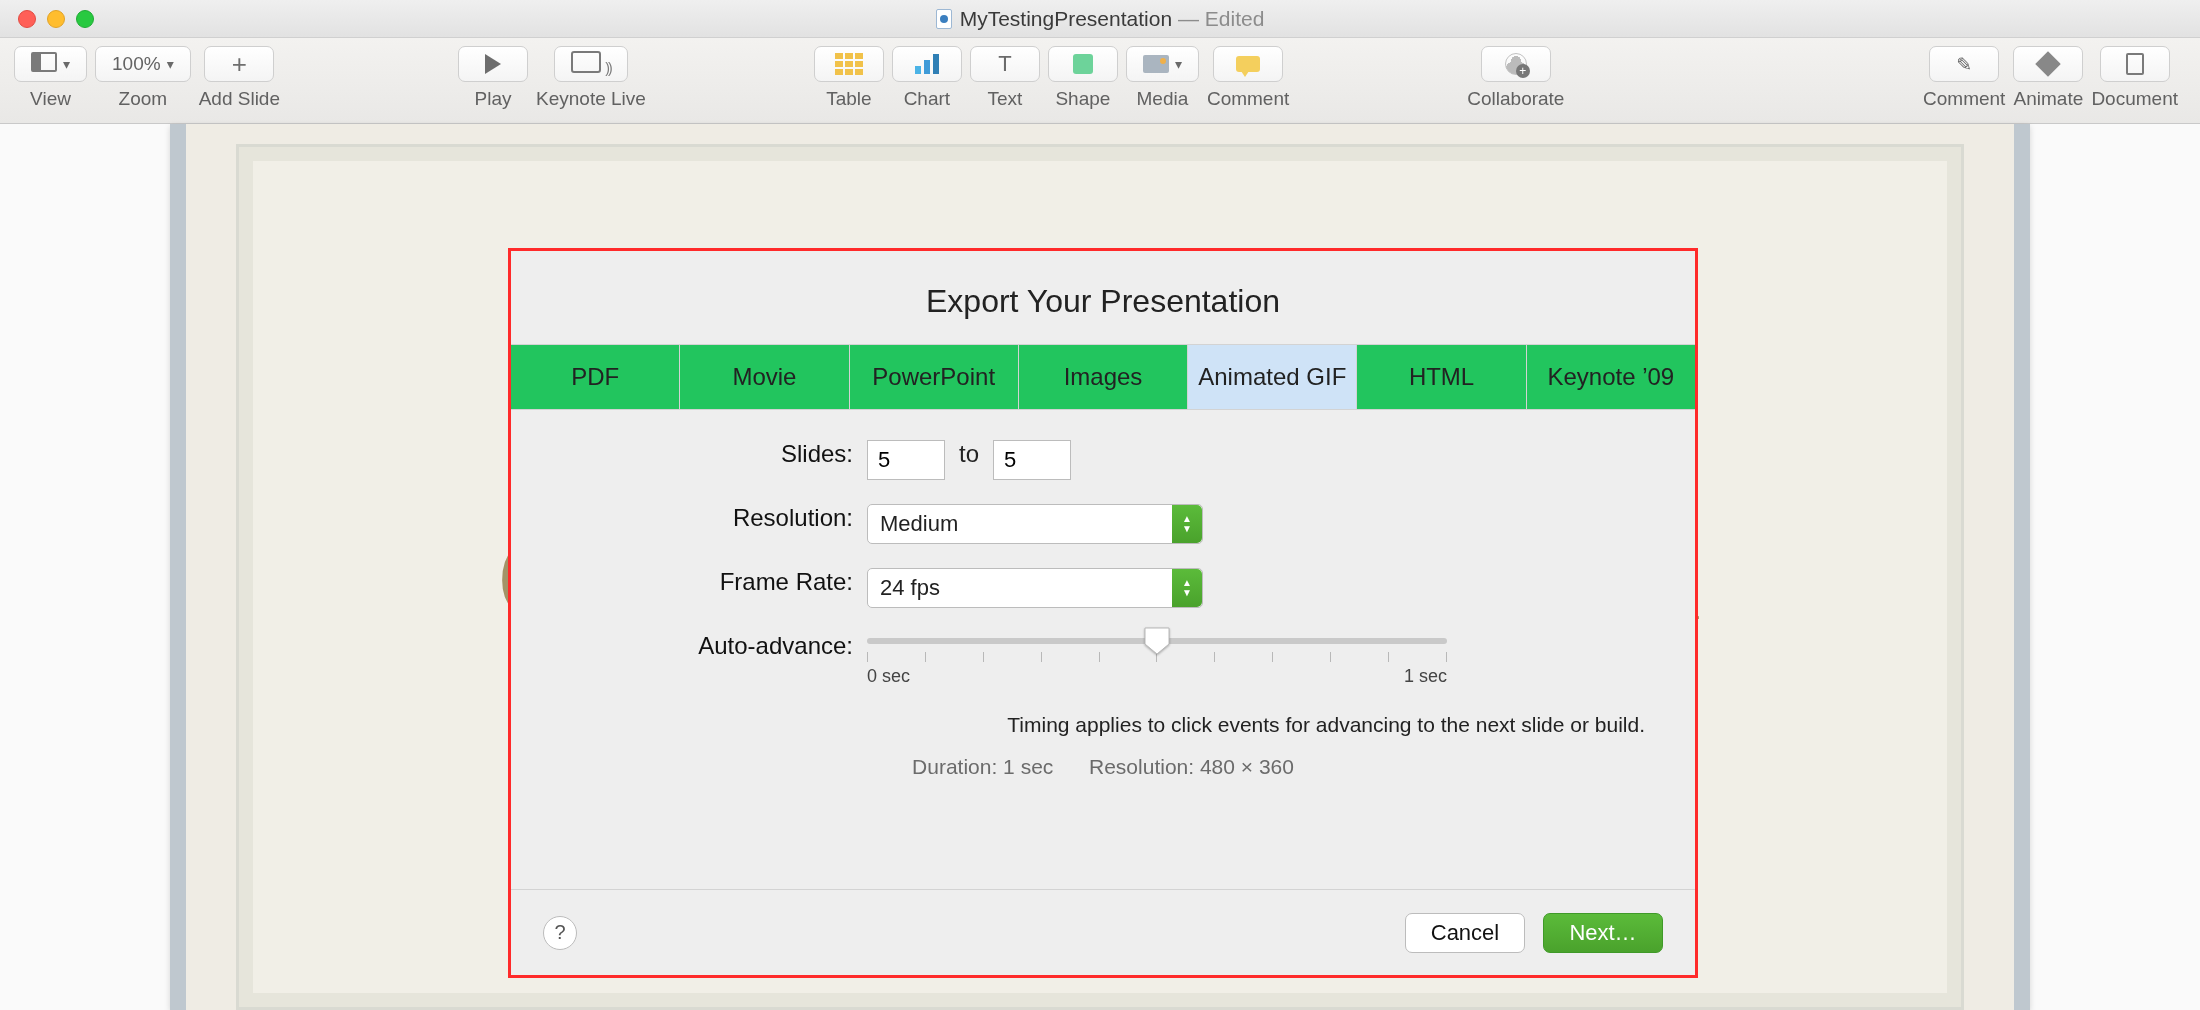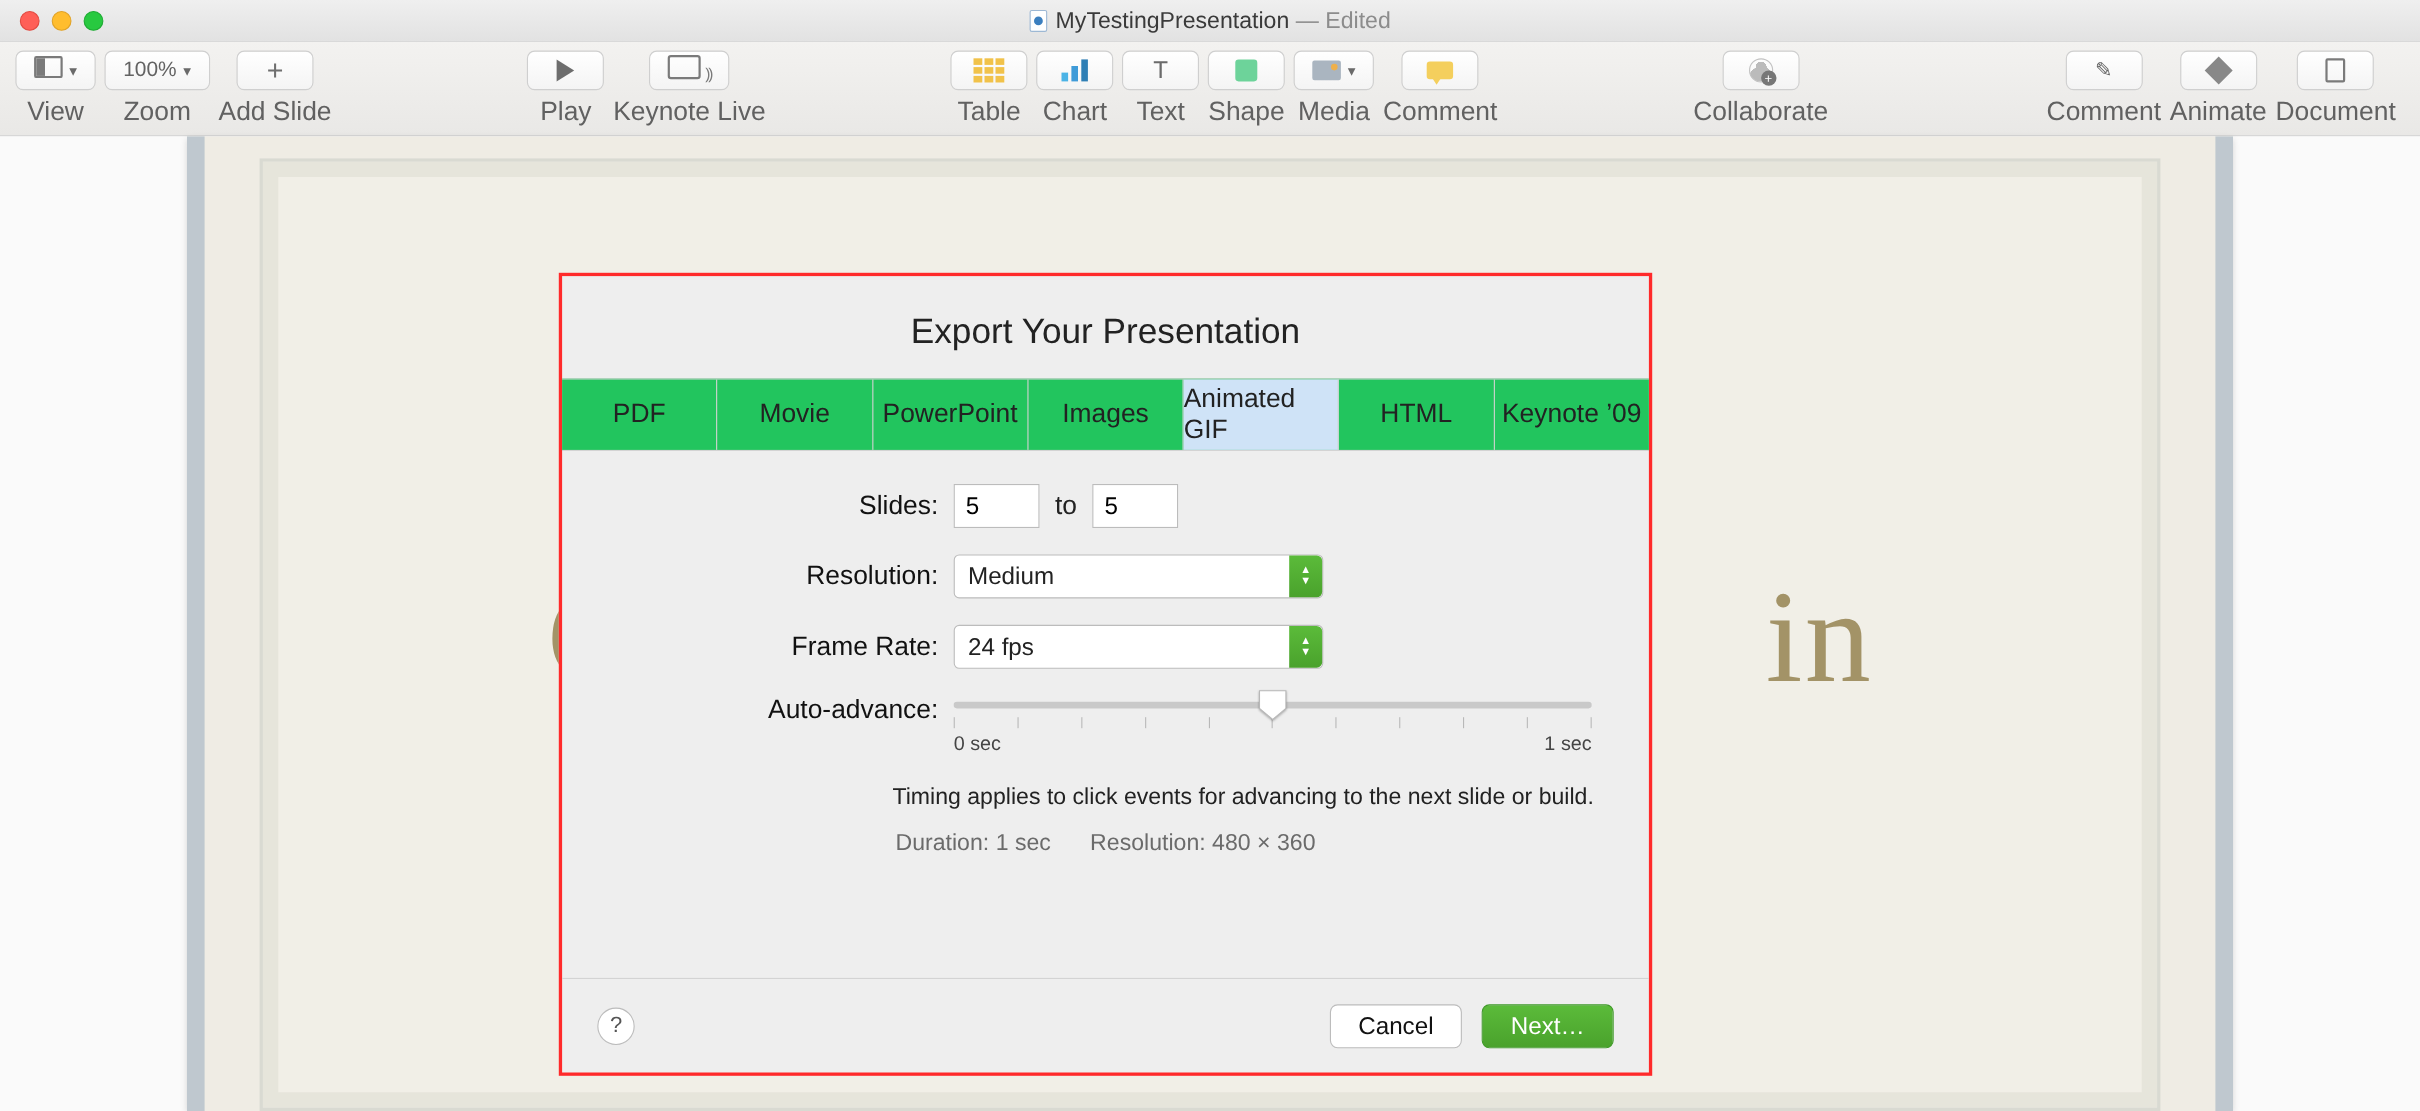--- a/index.html
+++ b/index.html
@@ -46,21 +46,21 @@
   .title-dim{color:#8c8c8c;}
 
   
   .toolbar{
     height:86px;background:linear-gradient(#f3f2f0,#e9e8e6);
     border-bottom:1px solid #c9c9c9;
     display:flex;align-items:flex-start;padding:8px 14px 0 14px;
     font-size:19px;color:var(--label-gray);
   }
   .tgroup{display:flex;flex-direction:column;align-items:center;margin-right:8px;}
-  .tgroup .lbl{margin-top:6px;font-size:24px;}
+  .tgroup .lbl{margin-top:6px;font-size:19px;}
   .tbtn{
     height:36px;min-width:70px;padding:0 16px;
     background:linear-gradient(#ffffff,#f4f4f4);
     border:1px solid var(--tb-border);border-radius:7px;
     display:flex;align-items:center;justify-content:center;color:#636363;
   }
   .flex{flex:1 1 auto;}
   .tico{display:inline-block;}
   .ico-view::before{content:"";display:inline-block;width:22px;height:16px;border:2px solid #7a7a7a;border-radius:2px;background:linear-gradient(to right,#7a7a7a 0 35%,transparent 35%);}
   .chev{margin-left:6px;font-size:14px;color:#6a6a6a;}
@@ -103,34 +103,34 @@
     box-shadow:inset 0 0 0 14px #e6e5db;
   }
   .slide-title{
     position:absolute;left:0;right:0;top:380px;text-align:center;
     font-family:"Didot","Georgia",serif;font-size:120px;line-height:1.25;
     color:var(--title-color);letter-spacing:2px;
   }
 
   
   .dialog{
-    position:absolute;left:508px;top:124px;width:994px;height:730px;
+    position:absolute;left:508px;top:124px;width:1190px;height:730px;
     background:var(--dialog-bg);
     border:3px solid var(--dialog-border);
     display:flex;flex-direction:column;
     font-size:22px;color:#222;
   }
   .dlg-title{font-size:32px;text-align:center;padding:32px 0 24px 0;}
   .tabs{display:flex;height:66px;border-top:1px solid var(--panel-line);border-bottom:1px solid var(--panel-line);background:#22c55e;}
   .tab{flex:1;display:flex;align-items:center;justify-content:center;font-size:24px;color:#222;border-right:1px solid var(--panel-line);}
   .tab:last-child{border-right:none;}
   .tab.active{background:#cfe3f7;}
 
   .form{padding:30px 50px 12px 50px;}
-  .row{display:flex;align-items:center;margin-bottom:24px;}
+  .row{display:flex;margin-bottom:24px;}
   .rlabel{width:306px;text-align:right;padding-right:14px;font-size:24px;color:#111;}
   .numin{width:78px;height:40px;border:1px solid #bcbcbc;background:#fff;font-size:22px;padding:0 10px;}
   .to{margin:0 14px;font-size:24px;}
   .select{position:relative;width:336px;height:40px;background:#fff;border:1px solid #bcbcbc;border-radius:5px;display:flex;align-items:center;padding:0 12px;}
   .select .stepper{position:absolute;right:0;top:0;bottom:0;width:30px;border-top-right-radius:5px;border-bottom-right-radius:5px;background:linear-gradient(var(--mac-green),var(--mac-green2));display:flex;flex-direction:column;align-items:center;justify-content:center;color:#fff;font-size:10px;line-height:10px;}
   .stepper::before{content:"▲";}
   .stepper::after{content:"▼";}
 
   
   .slider{position:relative;width:580px;margin-top:6px;}

